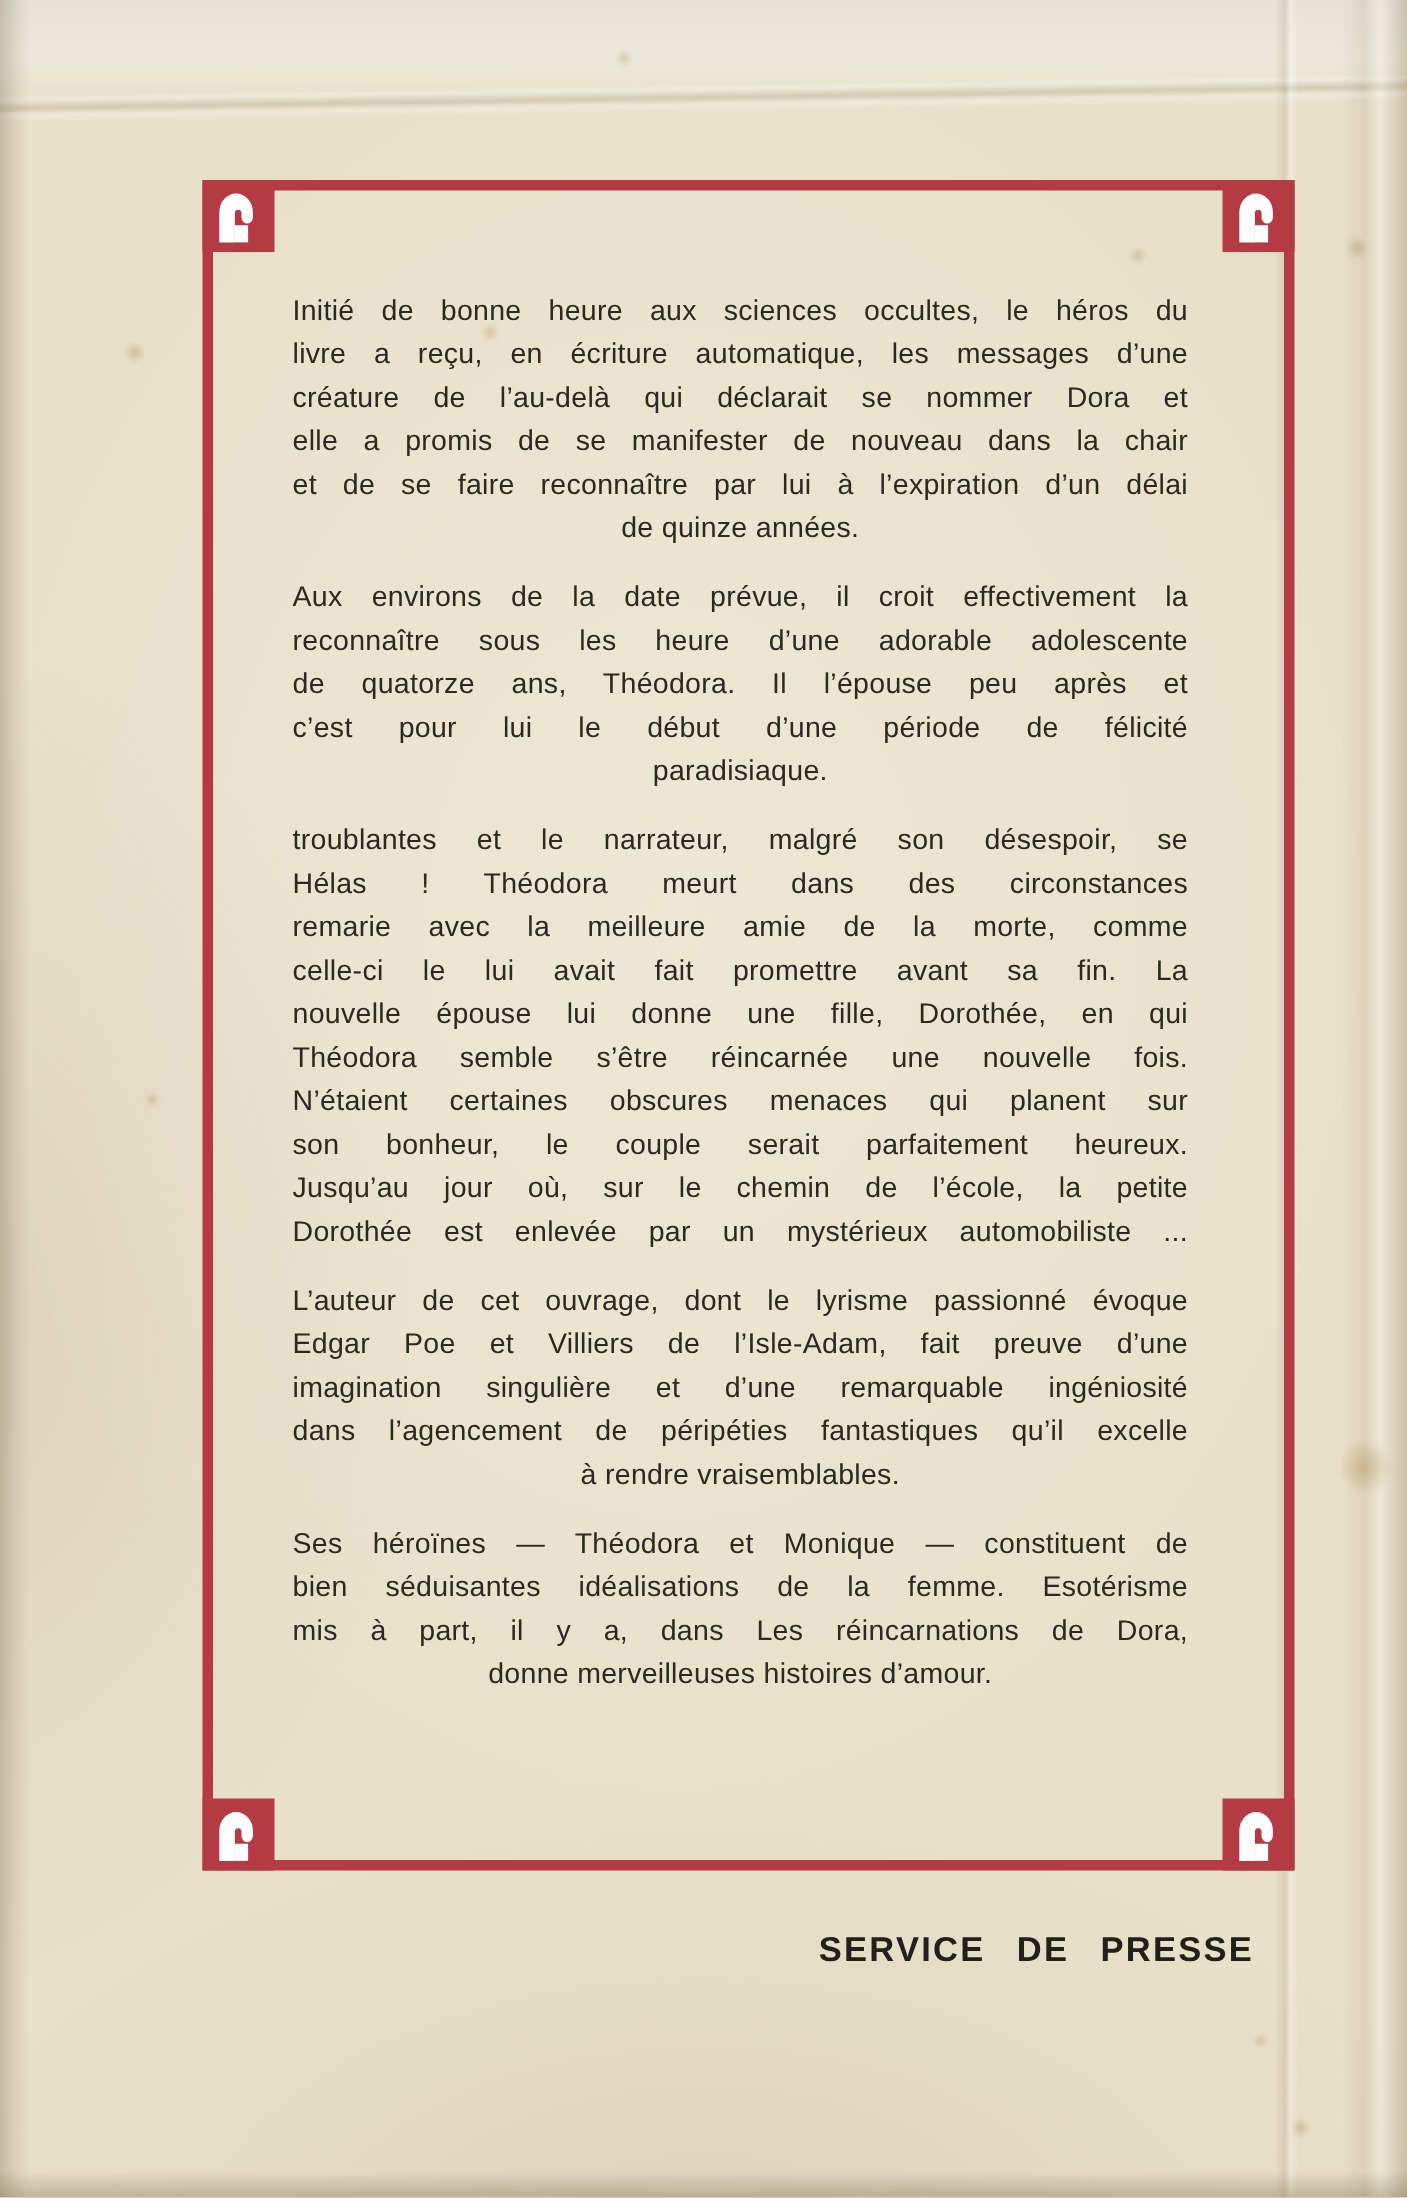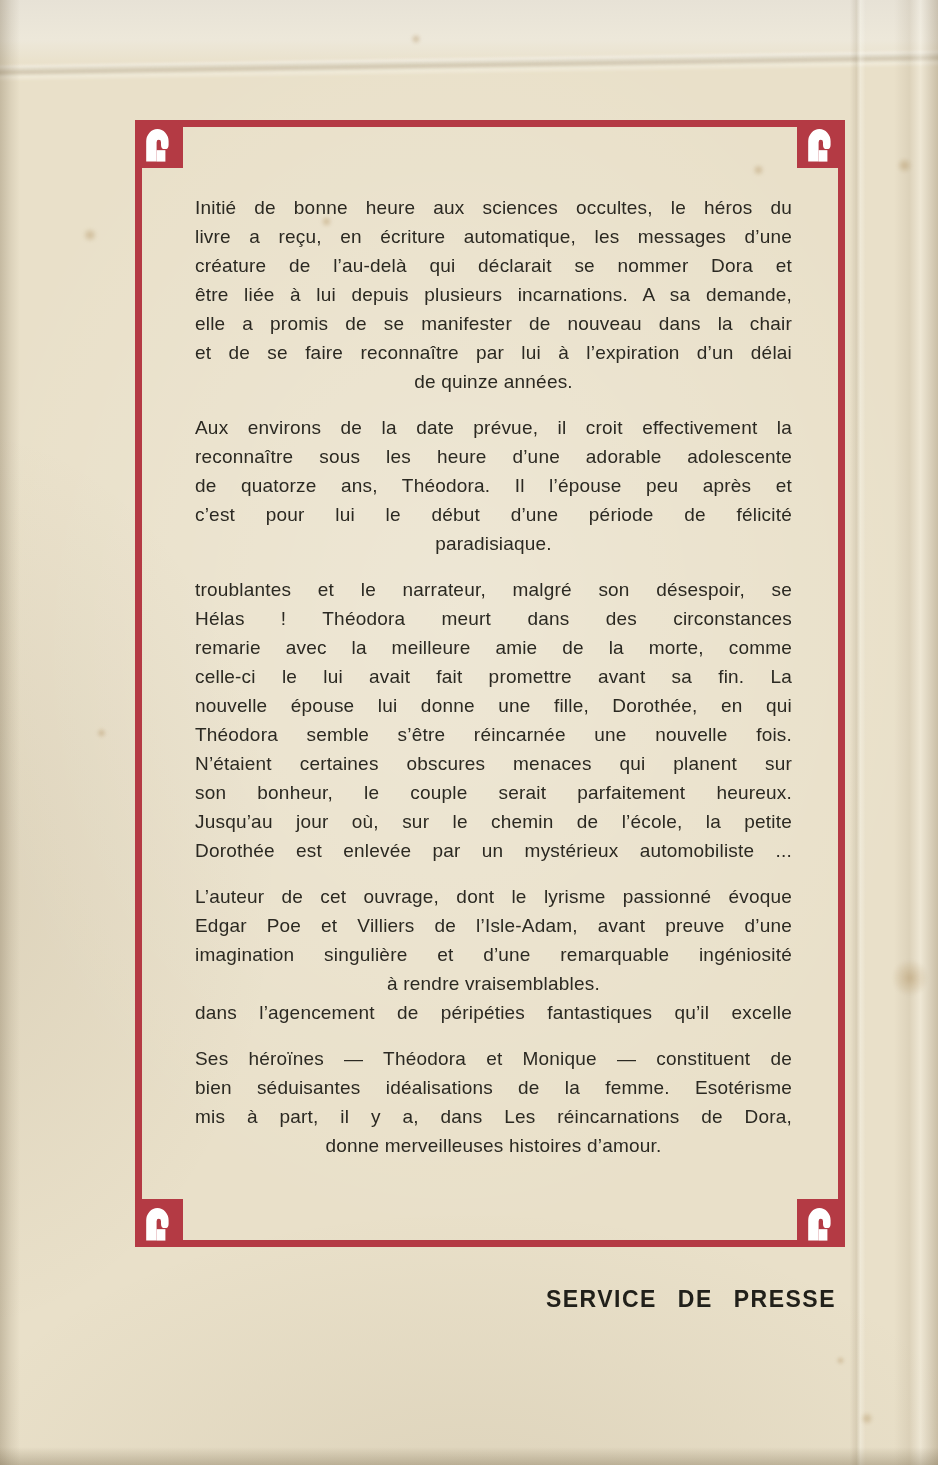--- a/index.html
+++ b/index.html
@@ -50,20 +50,21 @@
   .bottom-edge{
     position:absolute;left:0;right:0;bottom:0;height:18px;
     background:linear-gradient(0deg, rgba(100,85,55,.30), rgba(100,85,55,0));
   }
   .stain{position:absolute;border-radius:50%;pointer-events:none;filter:blur(1.5px);
     background:radial-gradient(circle, rgba(158,118,58,.34), rgba(158,118,58,0) 70%);}
   
   .frame{
     position:absolute;left:135px;top:120px;width:696px;height:1113px;
     border:7px solid var(--frame-red);
+    padding-left:18px;
   }
   .corner{
     position:absolute;width:48px;height:48px;background:var(--frame-red);
   }
   .corner.tl{top:-7px;left:-7px;}
   .corner.tr{top:-7px;right:-7px;}
   .corner.bl{bottom:-7px;left:-7px;}
   .corner.br{bottom:-7px;right:-7px;}
   .corner svg{position:absolute;left:4px;top:2px;width:40px;height:44px;}
   
@@ -129,21 +130,20 @@
         <path fill="#ffffff" d="M18,90 L18,44 A28,28 0 0 1 74,44 L74,52 A9.5,9.5 0 0 1 55,52 L55,46 A5.5,5.5 0 0 0 44,46 L44,90 Z"></path>
         <rect fill="#ffffff" x="44" y="64" width="22" height="26"></rect>
       </svg>
     </div>
 
     <div class="blurb">
         <div class="para">
           <div class="line">Initié de bonne heure aux sciences occultes, le héros du</div>
           <div class="line">livre a reçu, en écriture automatique, les messages d’une</div>
           <div class="line">créature de l’au-delà qui déclarait se nommer Dora et</div>
-          <div class="line">être liée à lui depuis plusieurs incarnations. A sa demande,</div>
           <div class="line">elle a promis de se manifester de nouveau dans la chair</div>
           <div class="line">et de se faire reconnaître par lui à l’expiration d’un délai</div>
           <div class="line centered">de quinze années.</div>
         </div>
         <div class="para">
           <div class="line">Aux environs de la date prévue, il croit effectivement la</div>
           <div class="line">reconnaître sous les heure d’une adorable adolescente</div>
           <div class="line">de quatorze ans, Théodora. Il l’épouse peu après et</div>
           <div class="line">c’est pour lui le début d’une période de félicité</div>
           <div class="line centered">paradisiaque.</div>
@@ -155,24 +155,24 @@
           <div class="line">celle-ci le lui avait fait promettre avant sa fin. La</div>
           <div class="line">nouvelle épouse lui donne une fille, Dorothée, en qui</div>
           <div class="line">Théodora semble s’être réincarnée une nouvelle fois.</div>
           <div class="line">N’étaient certaines obscures menaces qui planent sur</div>
           <div class="line">son bonheur, le couple serait parfaitement heureux.</div>
           <div class="line">Jusqu’au jour où, sur le chemin de l’école, la petite</div>
           <div class="line">Dorothée est enlevée par un mystérieux automobiliste ...</div>
         </div>
         <div class="para">
           <div class="line">L’auteur de cet ouvrage, dont le lyrisme passionné évoque</div>
-          <div class="line">Edgar Poe et Villiers de l’Isle-Adam, avant preuve d’une</div>
+          <div class="line">Edgar Poe et Villiers de l’Isle-Adam, fait preuve d’une</div>
           <div class="line">imagination singulière et d’une remarquable ingéniosité</div>
+          <div class="line">dans l’agencement de péripéties fantastiques qu’il excelle</div>
           <div class="line centered">à rendre vraisemblables.</div>
-          <div class="line">dans l’agencement de péripéties fantastiques qu’il excelle</div>
         </div>
         <div class="para">
           <div class="line">Ses héroïnes — Théodora et Monique — constituent de</div>
           <div class="line">bien séduisantes idéalisations de la femme. Esotérisme</div>
           <div class="line"><span>mis à part, il y a, dans </span><span class="bold">Les réincarnations de Dora,</span></div>
           <div class="line centered">donne merveilleuses histoires d’amour.</div>
         </div>
       </div>
   </div>
 

